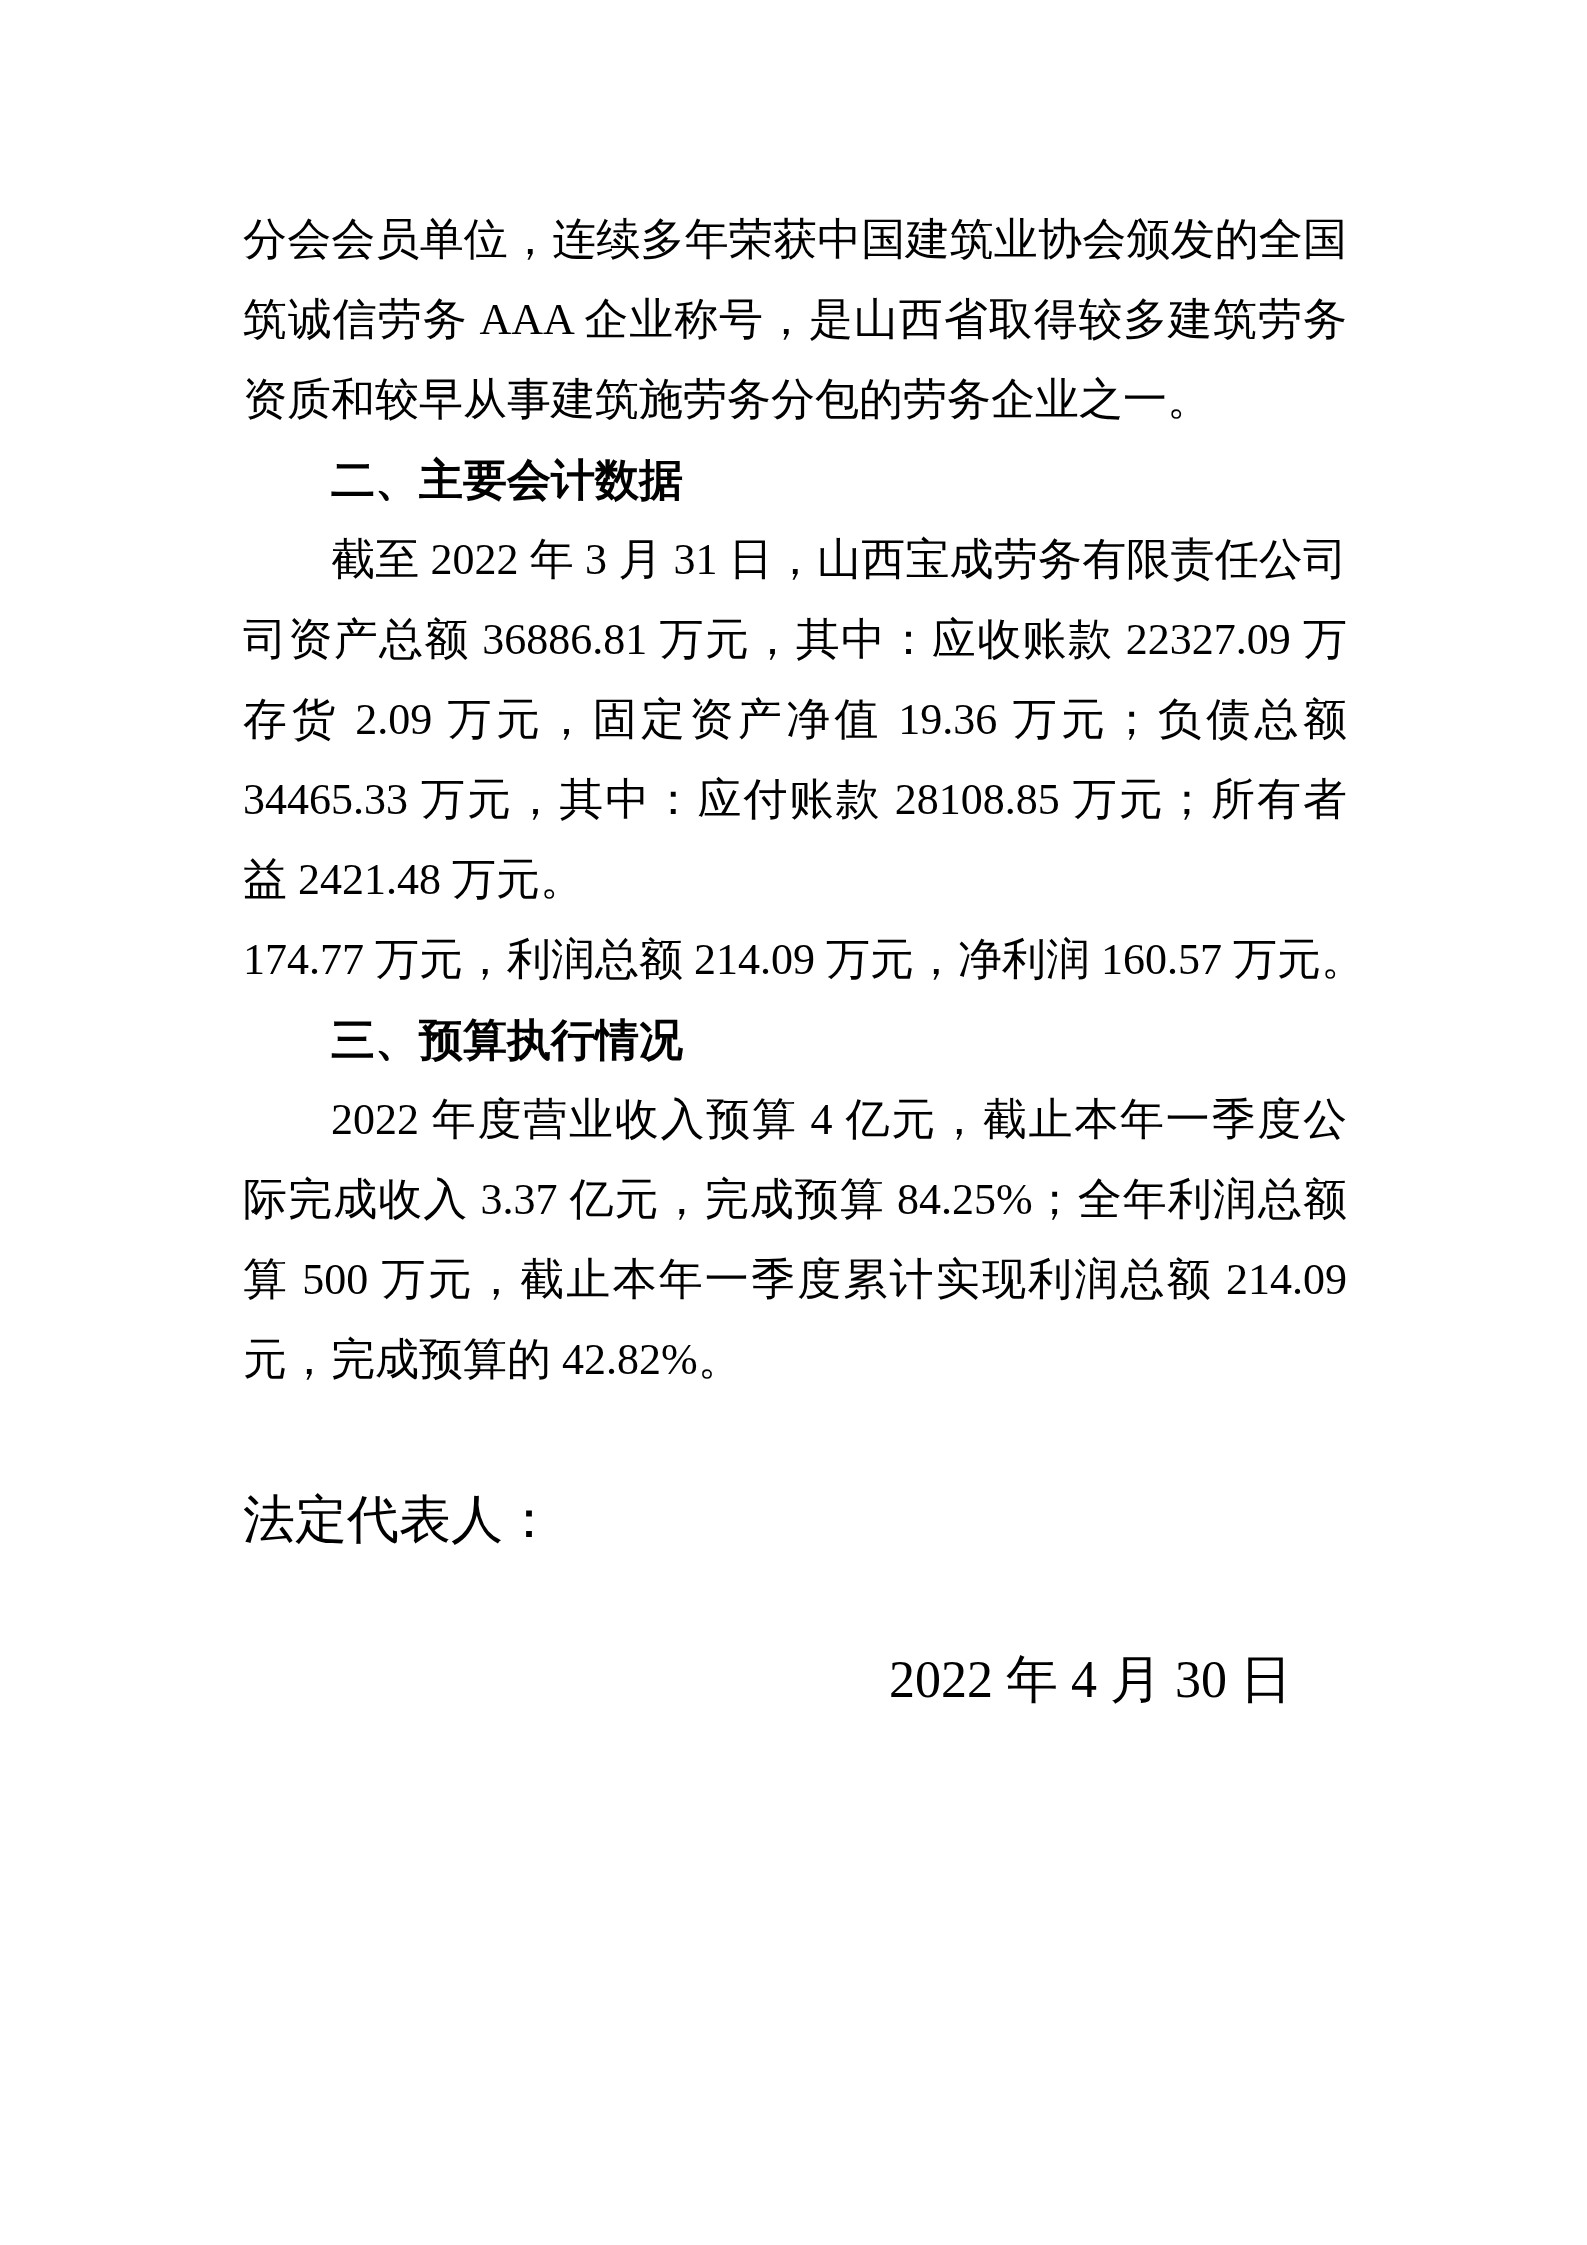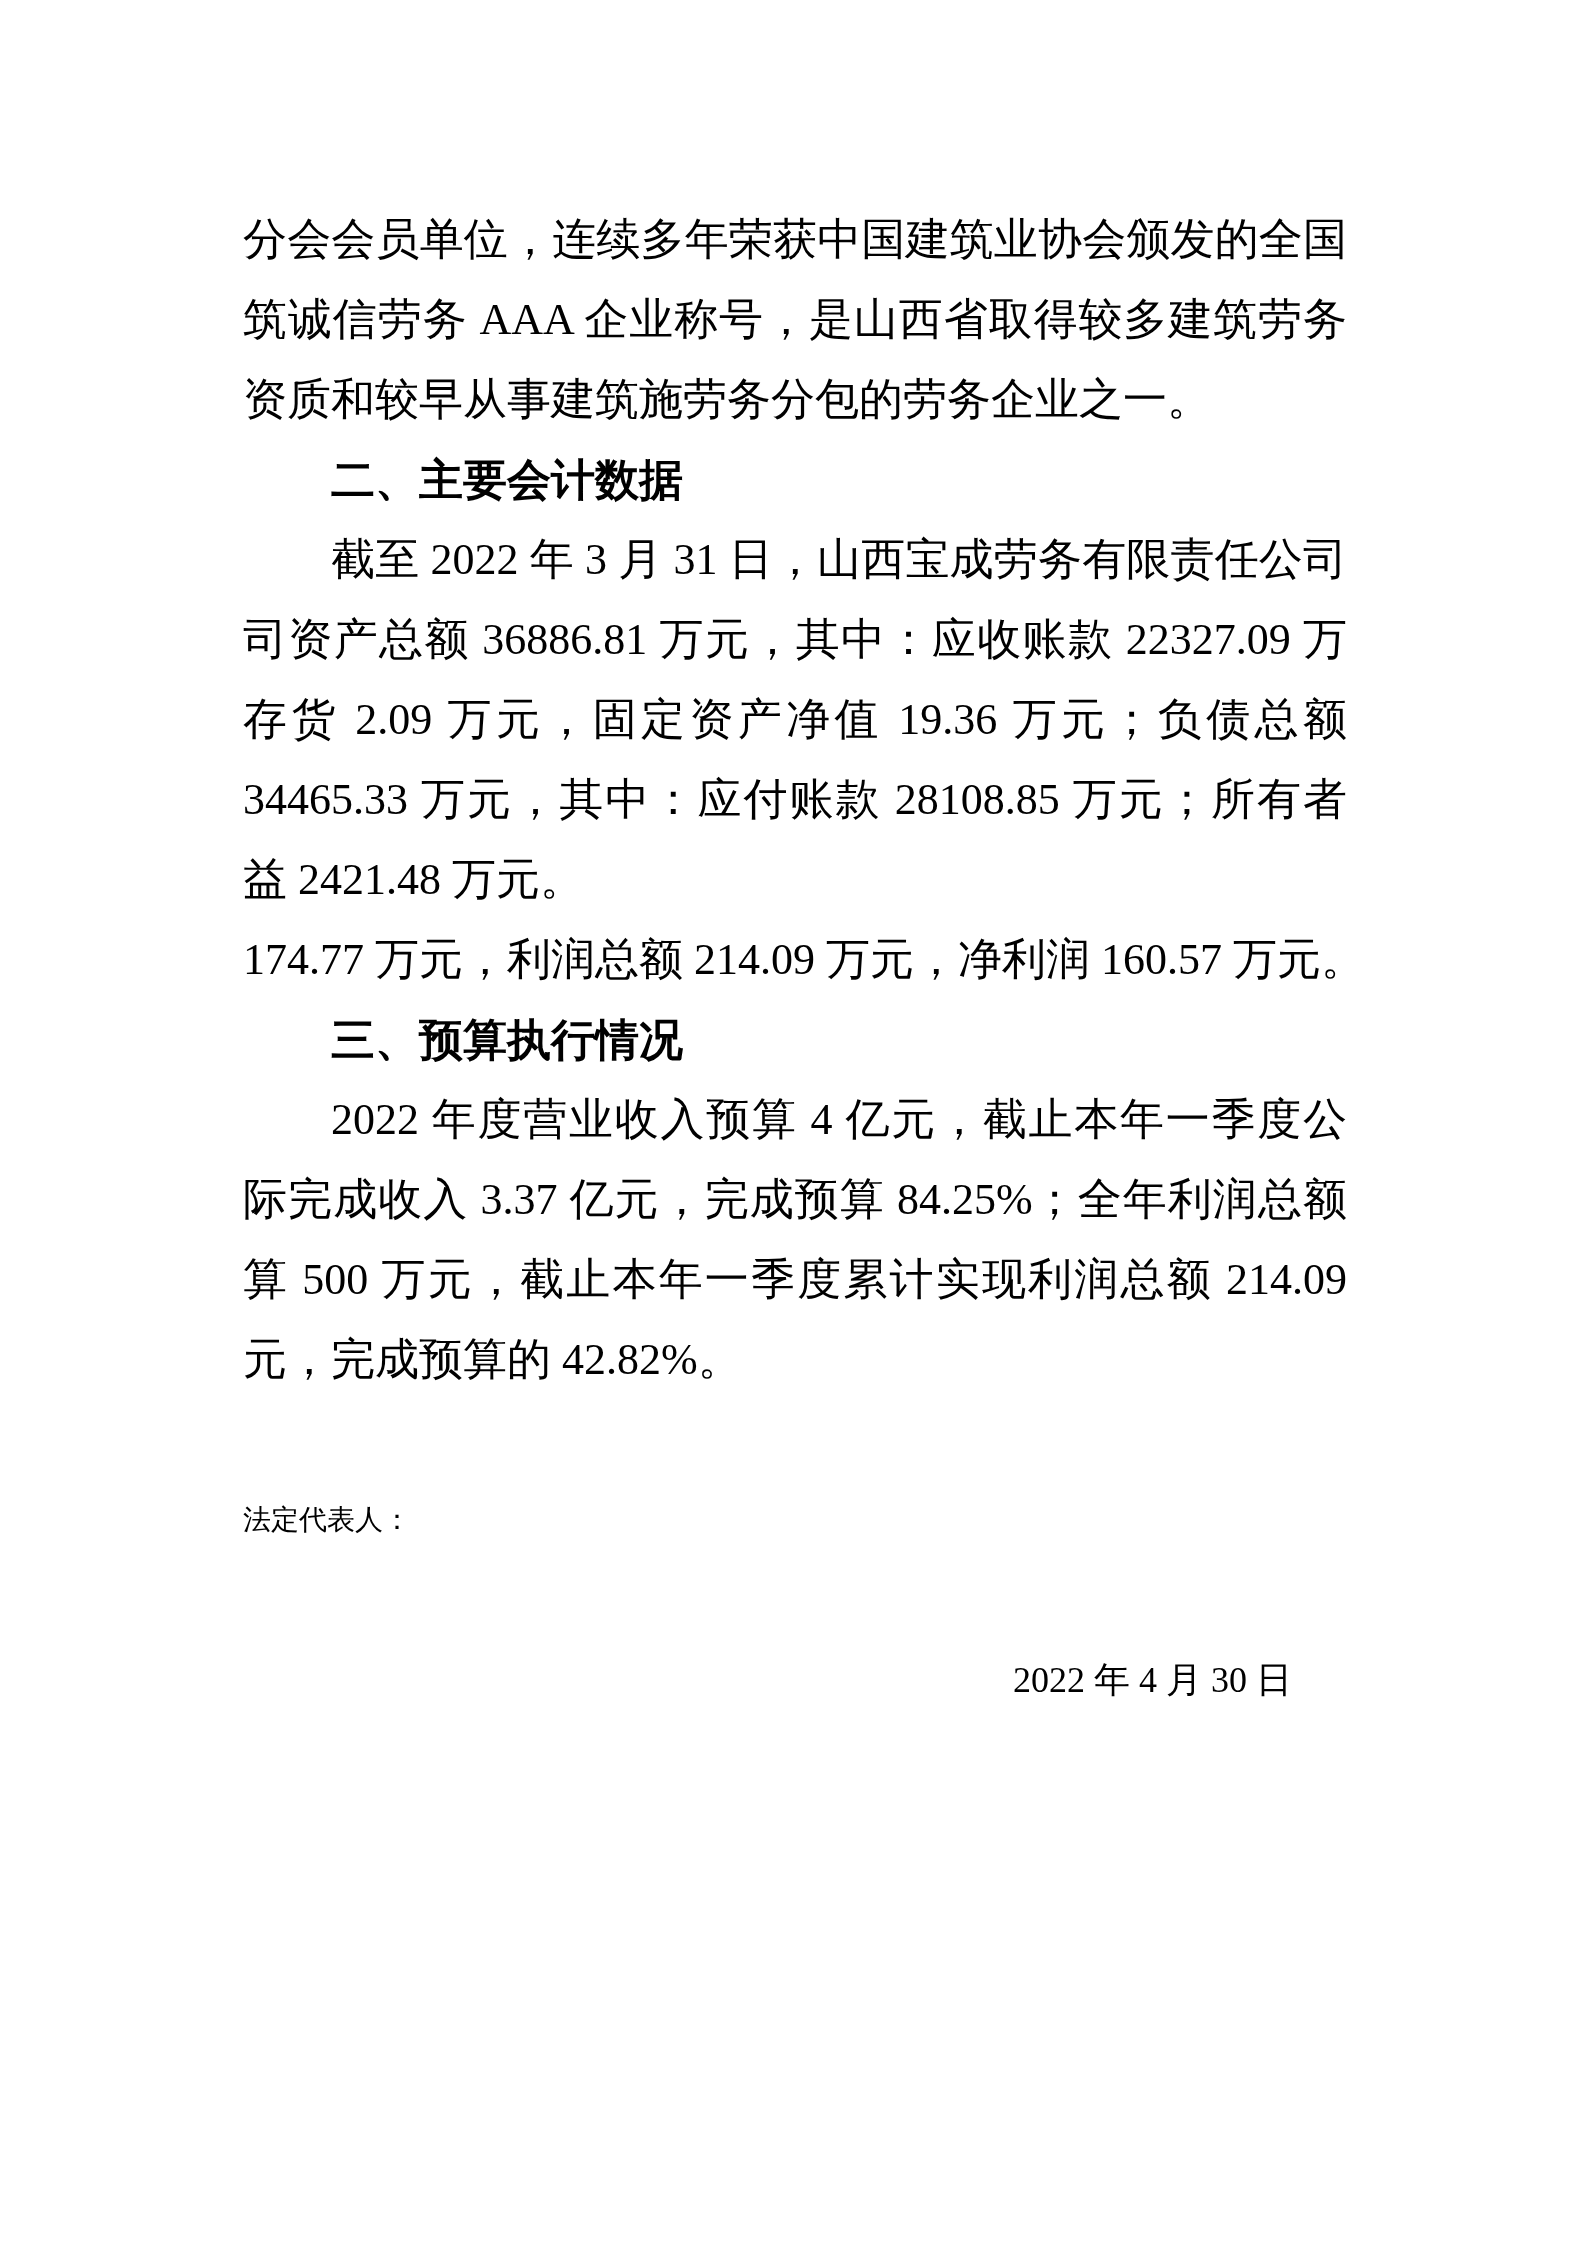--- a/index.html
+++ b/index.html
@@ -41,32 +41,32 @@
   }
   .line.heading {
     font-family: Liberation Sans, sans-serif;
     font-weight: 700;
   }
   .sign-row {
     margin-top: 80px;
     height: 80px;
     line-height: 80px;
     font-family: "Liberation Serif", "DejaVu Serif", serif;
-    font-size: 28px;
+    font-size: 52px;
     display: flex;
     justify-content: space-between;
     align-items: baseline;
     overflow: hidden;
   }
   .date-row {
     margin-top: 80px;
     height: 80px;
     line-height: 80px;
     font-family: "Liberation Serif", "DejaVu Serif", serif;
-    font-size: 36px;
+    font-size: 52px;
     text-align: right;
     padding-right: 55px;
     overflow: hidden;
   }
 </style>
 </head>
 <body>
 
 <div class="page">
   <div class="text-column">

